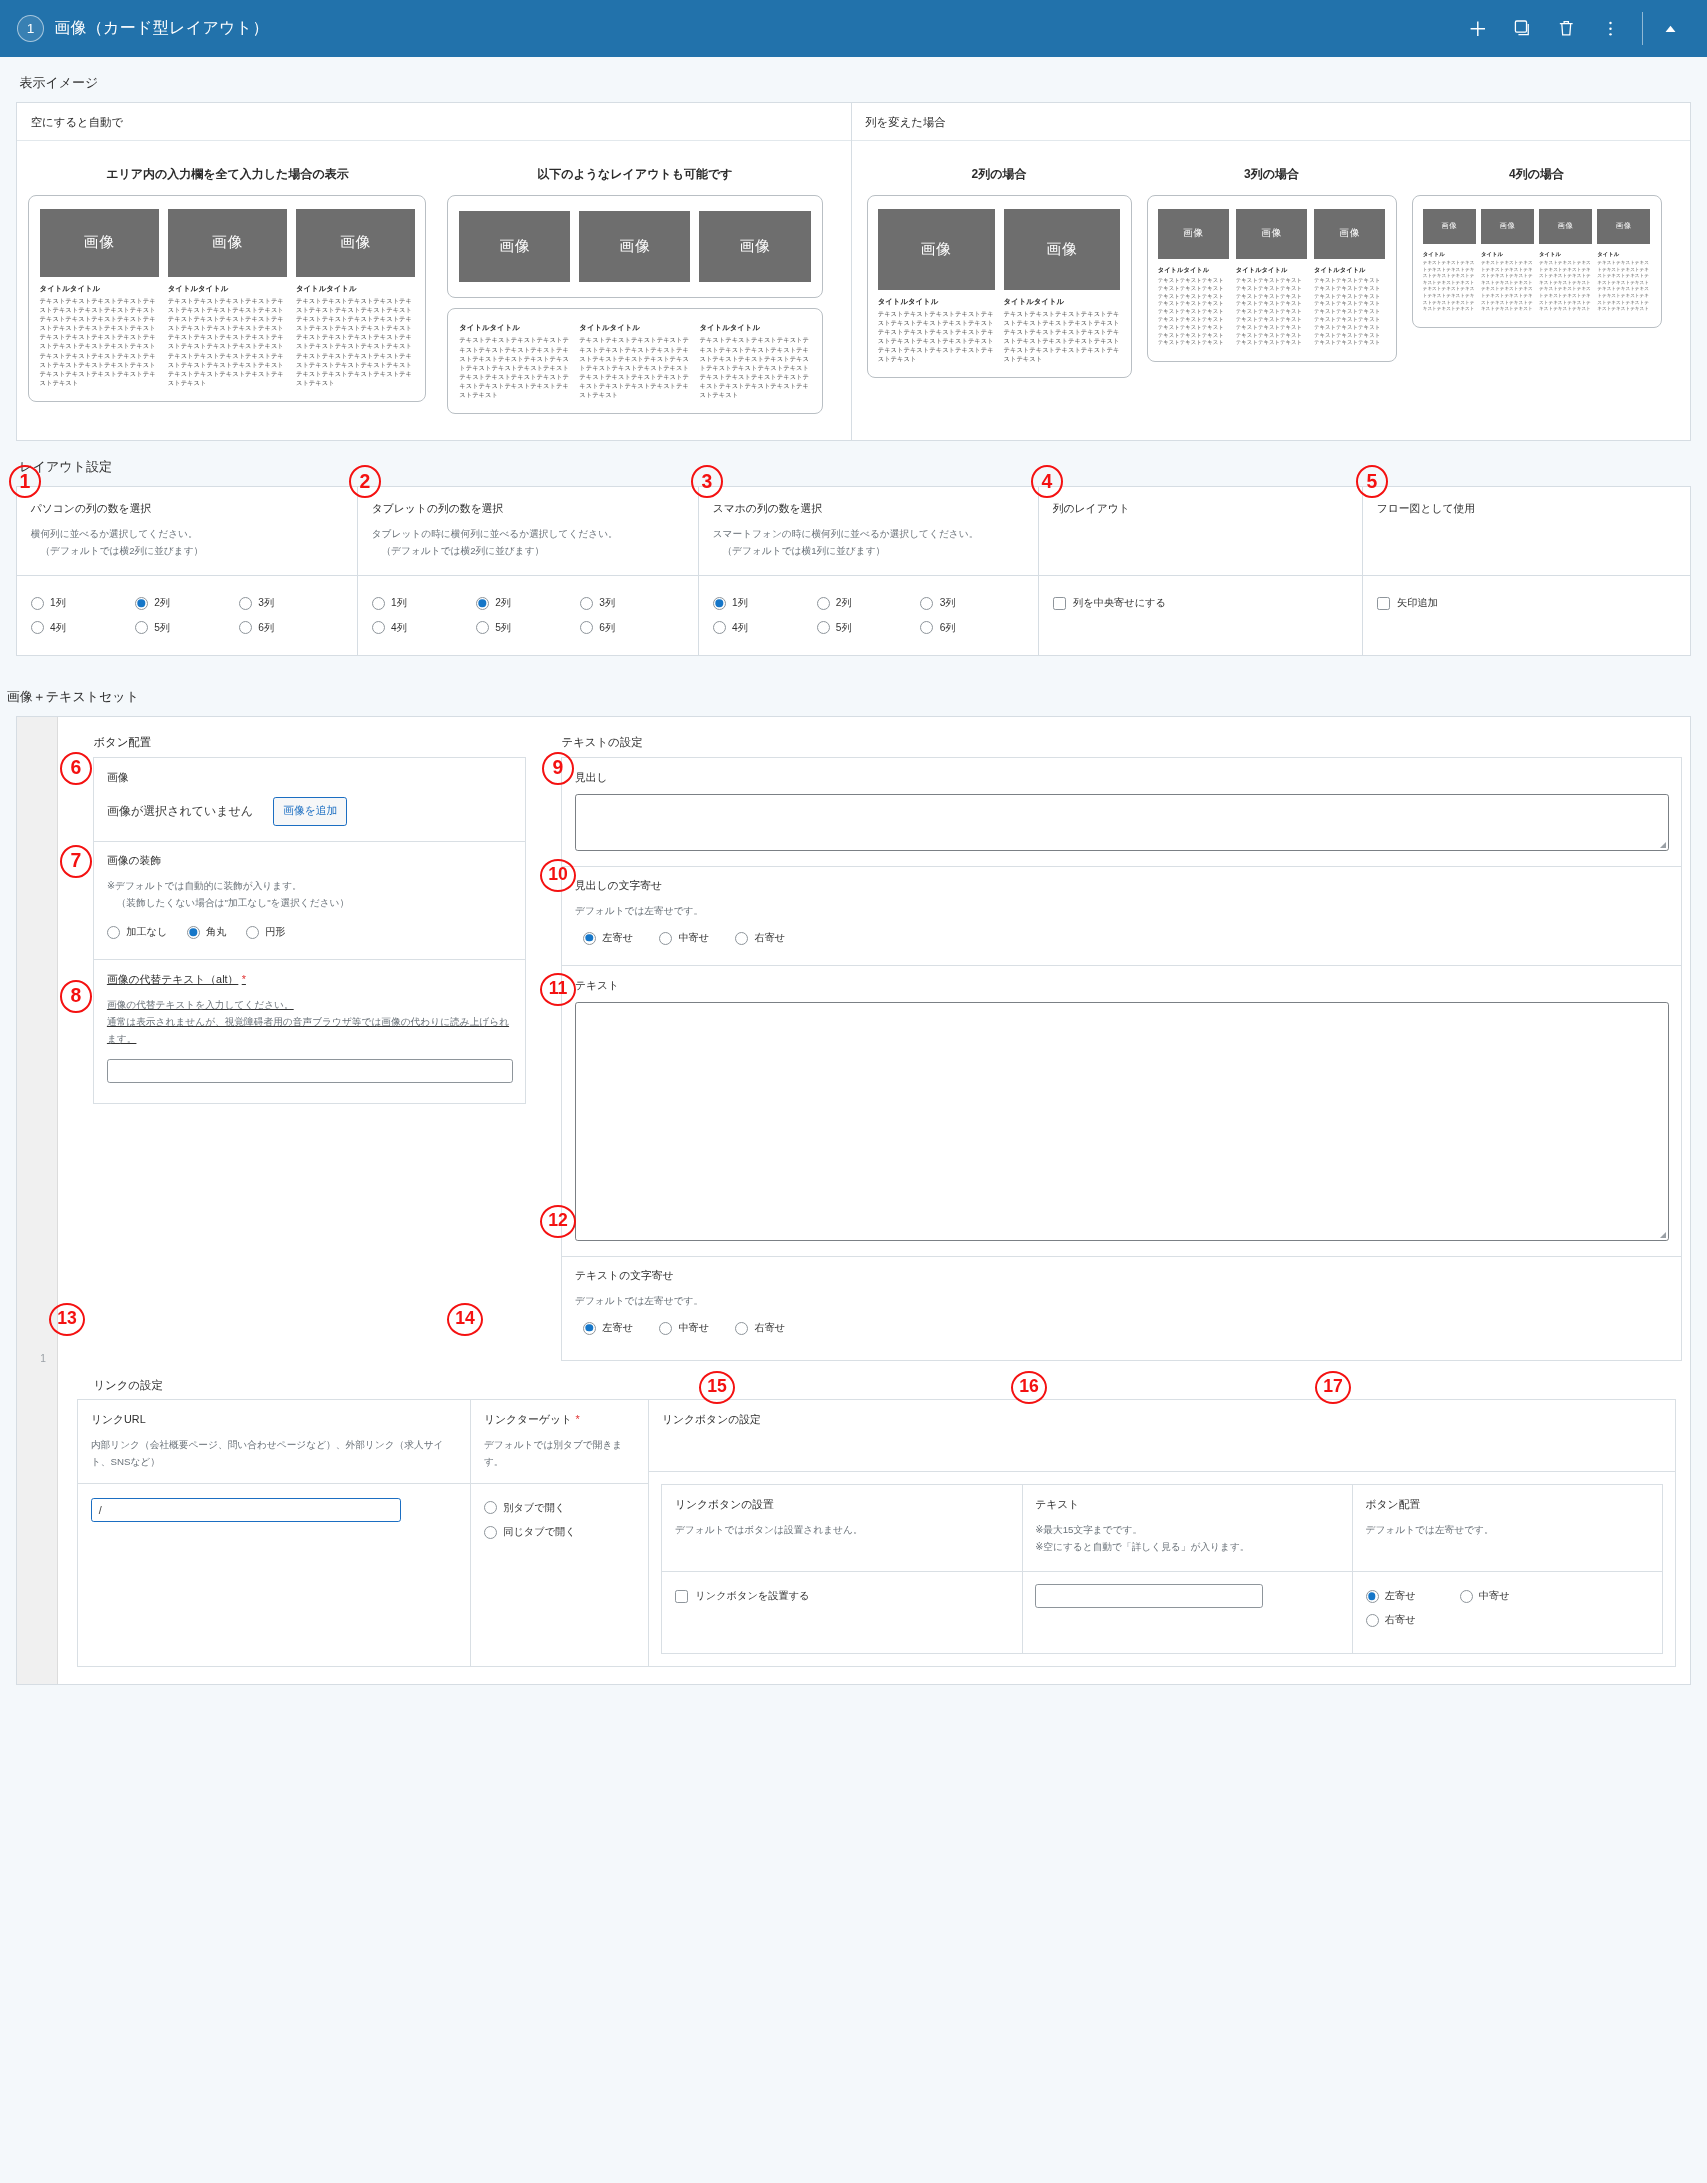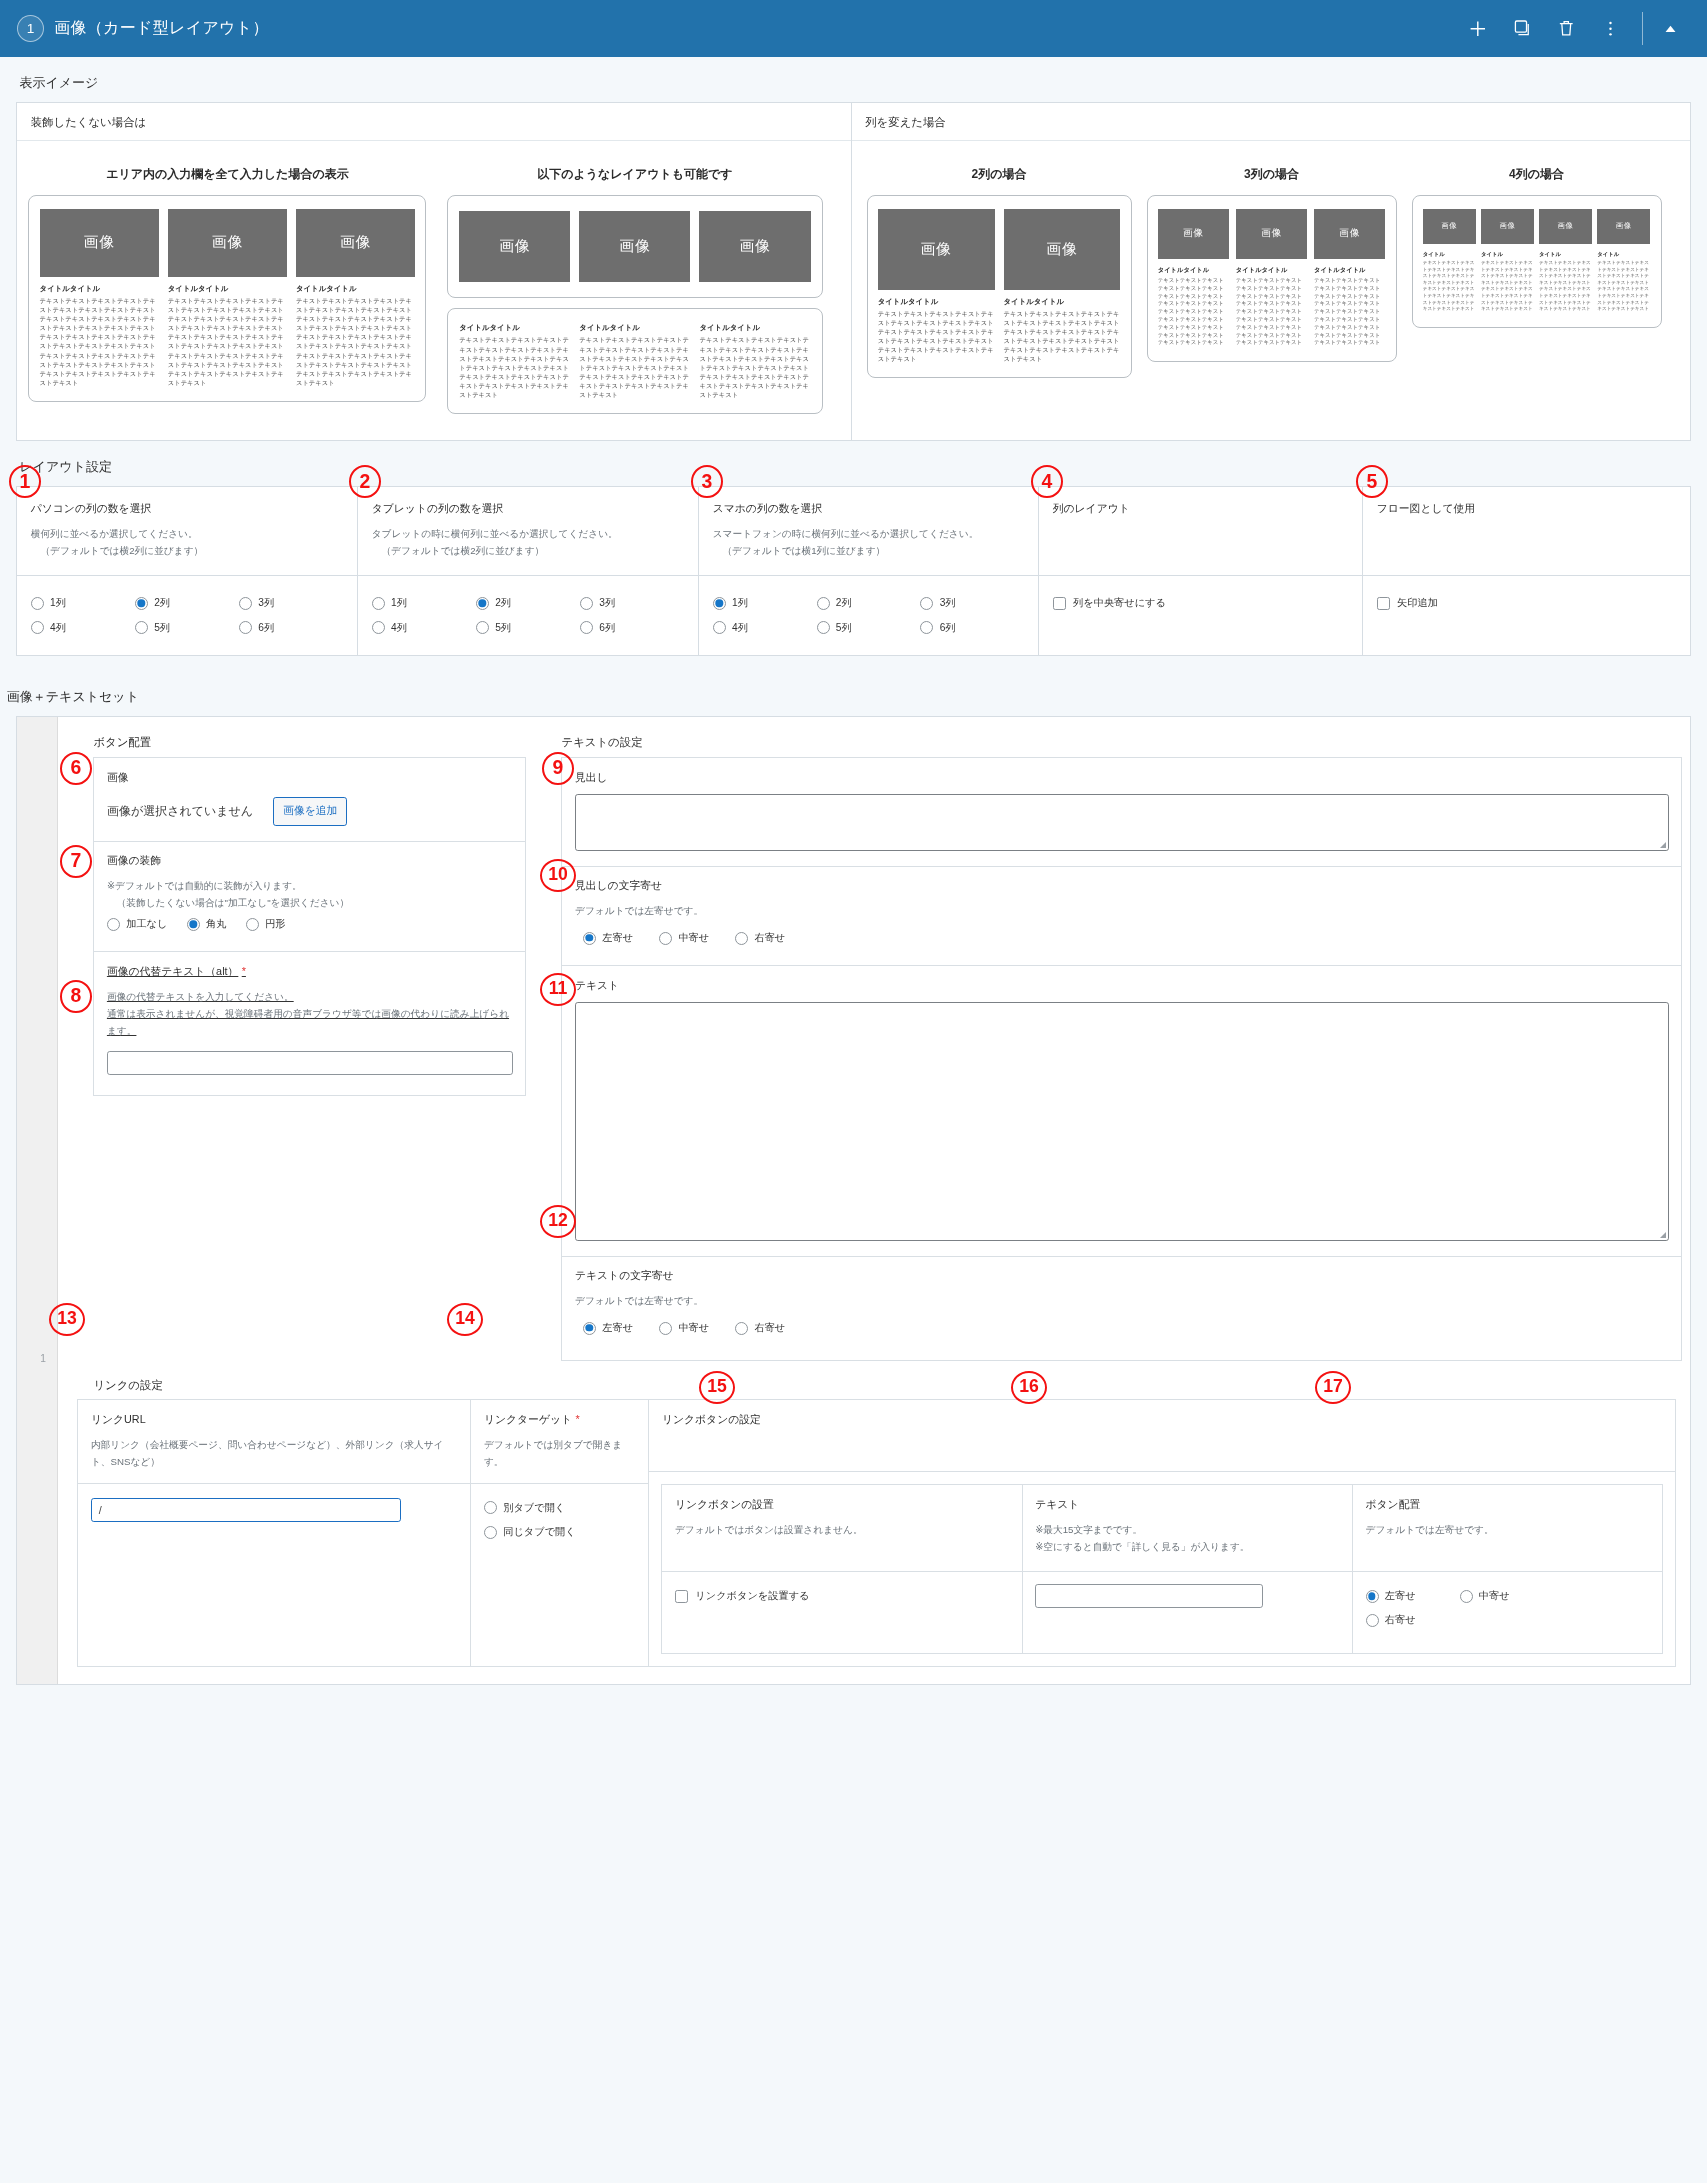--- a/index.html
+++ b/index.html
@@ -187,21 +187,21 @@
       </svg>
   </div>
 </div>
 
 <div class="sec-label">表示イメージ</div>
 
 <div style="padding:0 16px;">
 <div class="disp-wrap">
 
   <div class="disp-col" style="width:836px;">
-    <div class="disp-col-hd">装飾したくない場合は</div>
+    <div class="disp-col-hd">空にすると自動で</div>
     <div class="disp-col-body" style="display:flex; gap:20.5px;">
 
       <div style="width:398px;">
         <div class="ex-title">エリア内の入力欄を全て入力した場合の表示</div>
         <div class="card-box">
           <div class="card-row">
             <div class="card-col">
               <div class="img-ph" style="height:68px;">画像</div>
               <div class="c-title">タイトルタイトル</div>
               <div class="c-text">テキストテキストテキストテキストテキストテキストテキストテキストテキストテキストテキストテキストテキストテキストテキストテキストテキストテキストテキストテキストテキストテキストテキストテキストテキストテキストテキストテキストテキストテキストテキストテキストテキストテキストテキストテキストテキストテキストテキストテキストテキストテキスト</div>
@@ -515,21 +515,21 @@
               <div class="f-label" style="margin-bottom:12.5px;">画像</div>
               <div class="noimg-row">
                 <div class="noimg-txt">画像が選択されていません</div>
                 <button class="btn-add">画像を追加</button>
               </div>
             </td>
                 </tr>
             <tr>
                   <td>
               <div class="f-label">画像の装飾</div>
-              <div class="f-desc" style="margin-bottom:0;">
+              <div class="f-desc" style="margin-bottom:8px;">
                 <span>※デフォルトでは自動的に装飾が入ります。</span>
                 <span class="ind">（装飾したくない場合は"加工なし"を選択ください）</span>
               </div>
               <div style="display:flex; gap:19.4px;">
                 <label class="ri">
                         <span class="rdo"></span>
                         <span>加工なし</span>
                       </label>
                 <label class="ri">
                         <span class="rdo on"></span>

